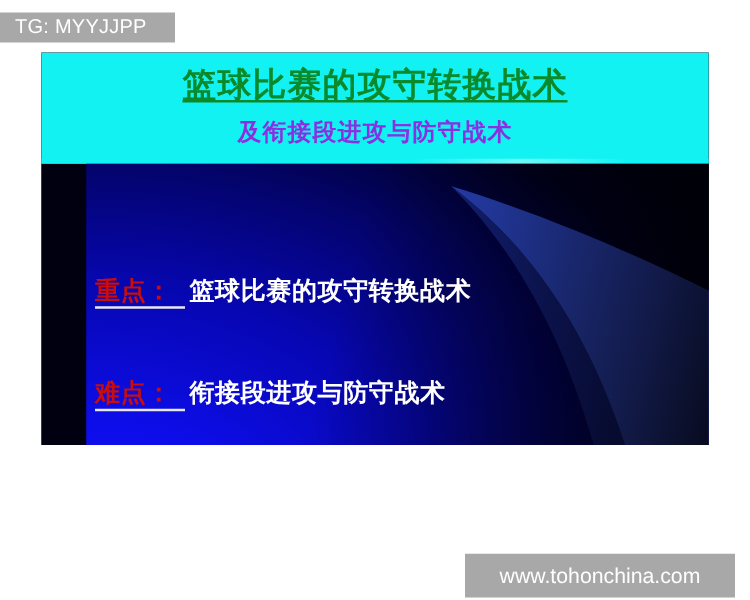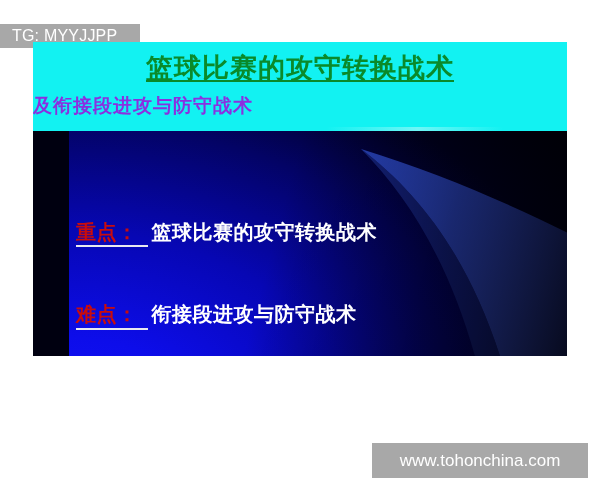--- a/index.html
+++ b/index.html
@@ -23,21 +23,20 @@
     width: 140px;
     height: 24px;
     background: #a8a8a8;
     color: #ffffff;
     font-size: 16px;
     line-height: 24px;
     padding-left: 12px;
     box-sizing: border-box;
     letter-spacing: 0.2px;
     white-space: nowrap;
-    margin-top: 14px;
   }
 
   
   #slide {
     position: absolute;
     left: 33px;
     top: 42px;
     width: 534px;
     height: 314px;
     overflow: hidden;
@@ -73,21 +72,21 @@
     text-decoration: underline;
     text-underline-offset: 3px;
     text-decoration-thickness: 2px;
     font-family: "DejaVu Sans", "Liberation Sans", sans-serif;
   }
   #slide-subtitle {
     position: absolute;
     left: 0;
     top: 51px;
     width: 534px;
-    text-align: left;
+    text-align: center;
     font-size: 19px;
     font-weight: bold;
     color: #8b2fe0;
     letter-spacing: 1px;
     font-family: "DejaVu Sans", "Liberation Sans", sans-serif;
   }
 
   
   #content-area {
     position: absolute;
@@ -135,21 +134,21 @@
   .bullet-line {
     position: absolute;
     left: 7px;
     white-space: nowrap;
     font-size: 20px;
     font-weight: bold;
     font-family: "DejaVu Sans", "Liberation Sans", sans-serif;
     letter-spacing: 0.5px;
   }
   #bullet-line-1 { top: 88px; }
-  #bullet-line-2 { top: 170px; font-family: Liberation Mono, monospace; }
+  #bullet-line-2 { top: 170px; }
   .bullet-label {
     color: #c90c0c;
     border-bottom: 2px solid #e8e8f0;
     padding-bottom: 1px;
     padding-right: 10px;
   }
   .bullet-text {
     color: #ffffff;
     margin-left: 4px;
   }

